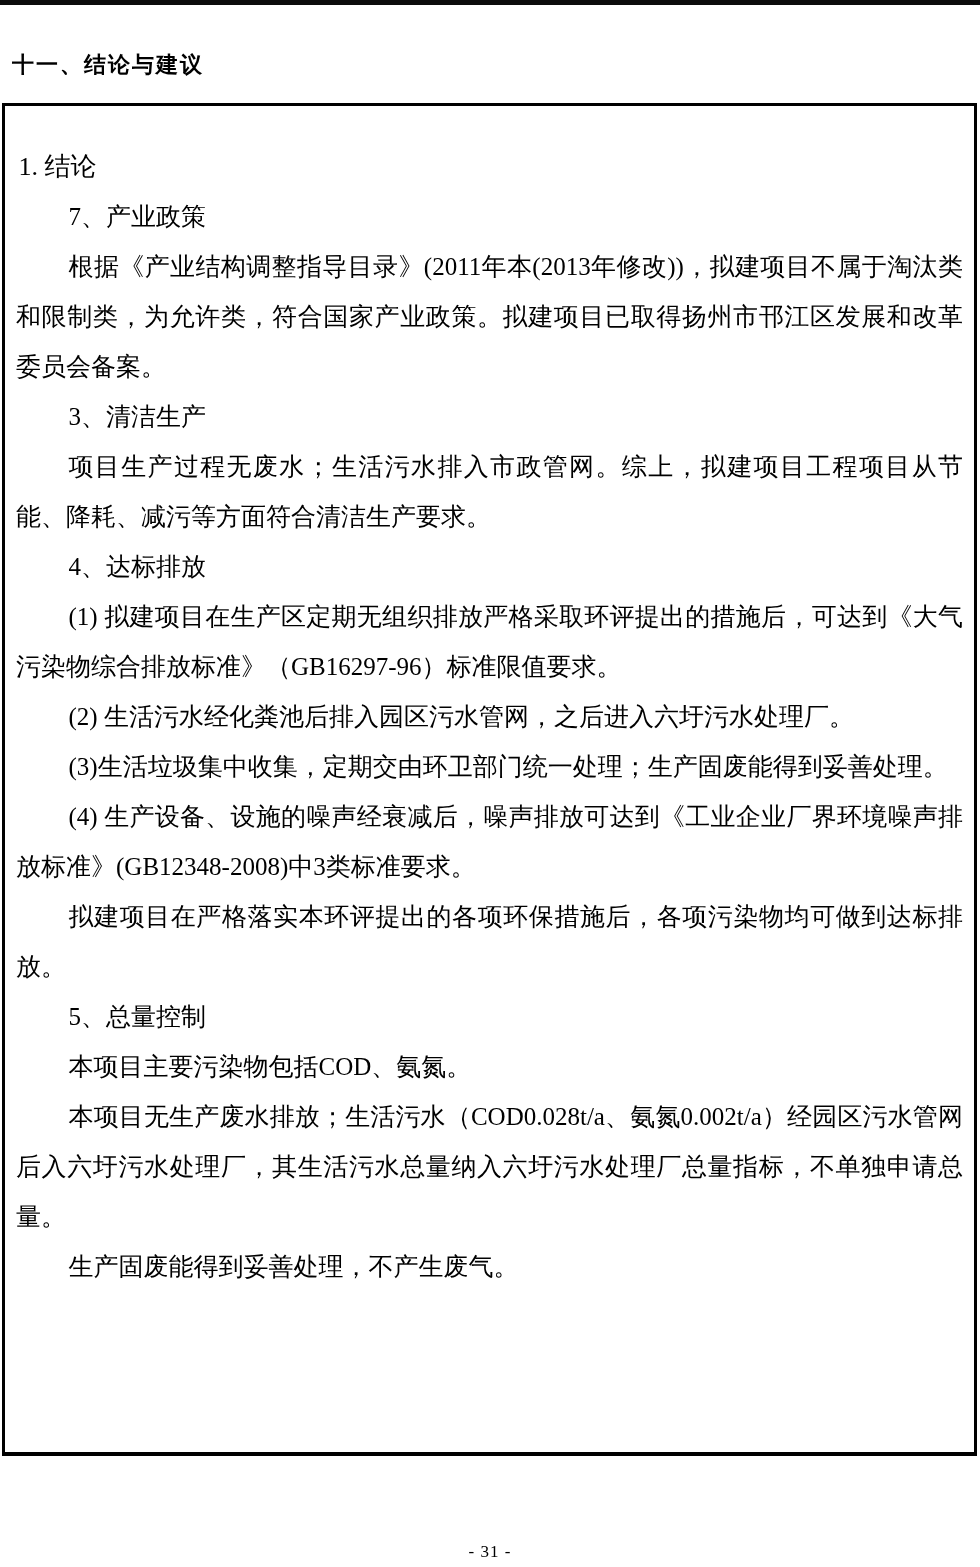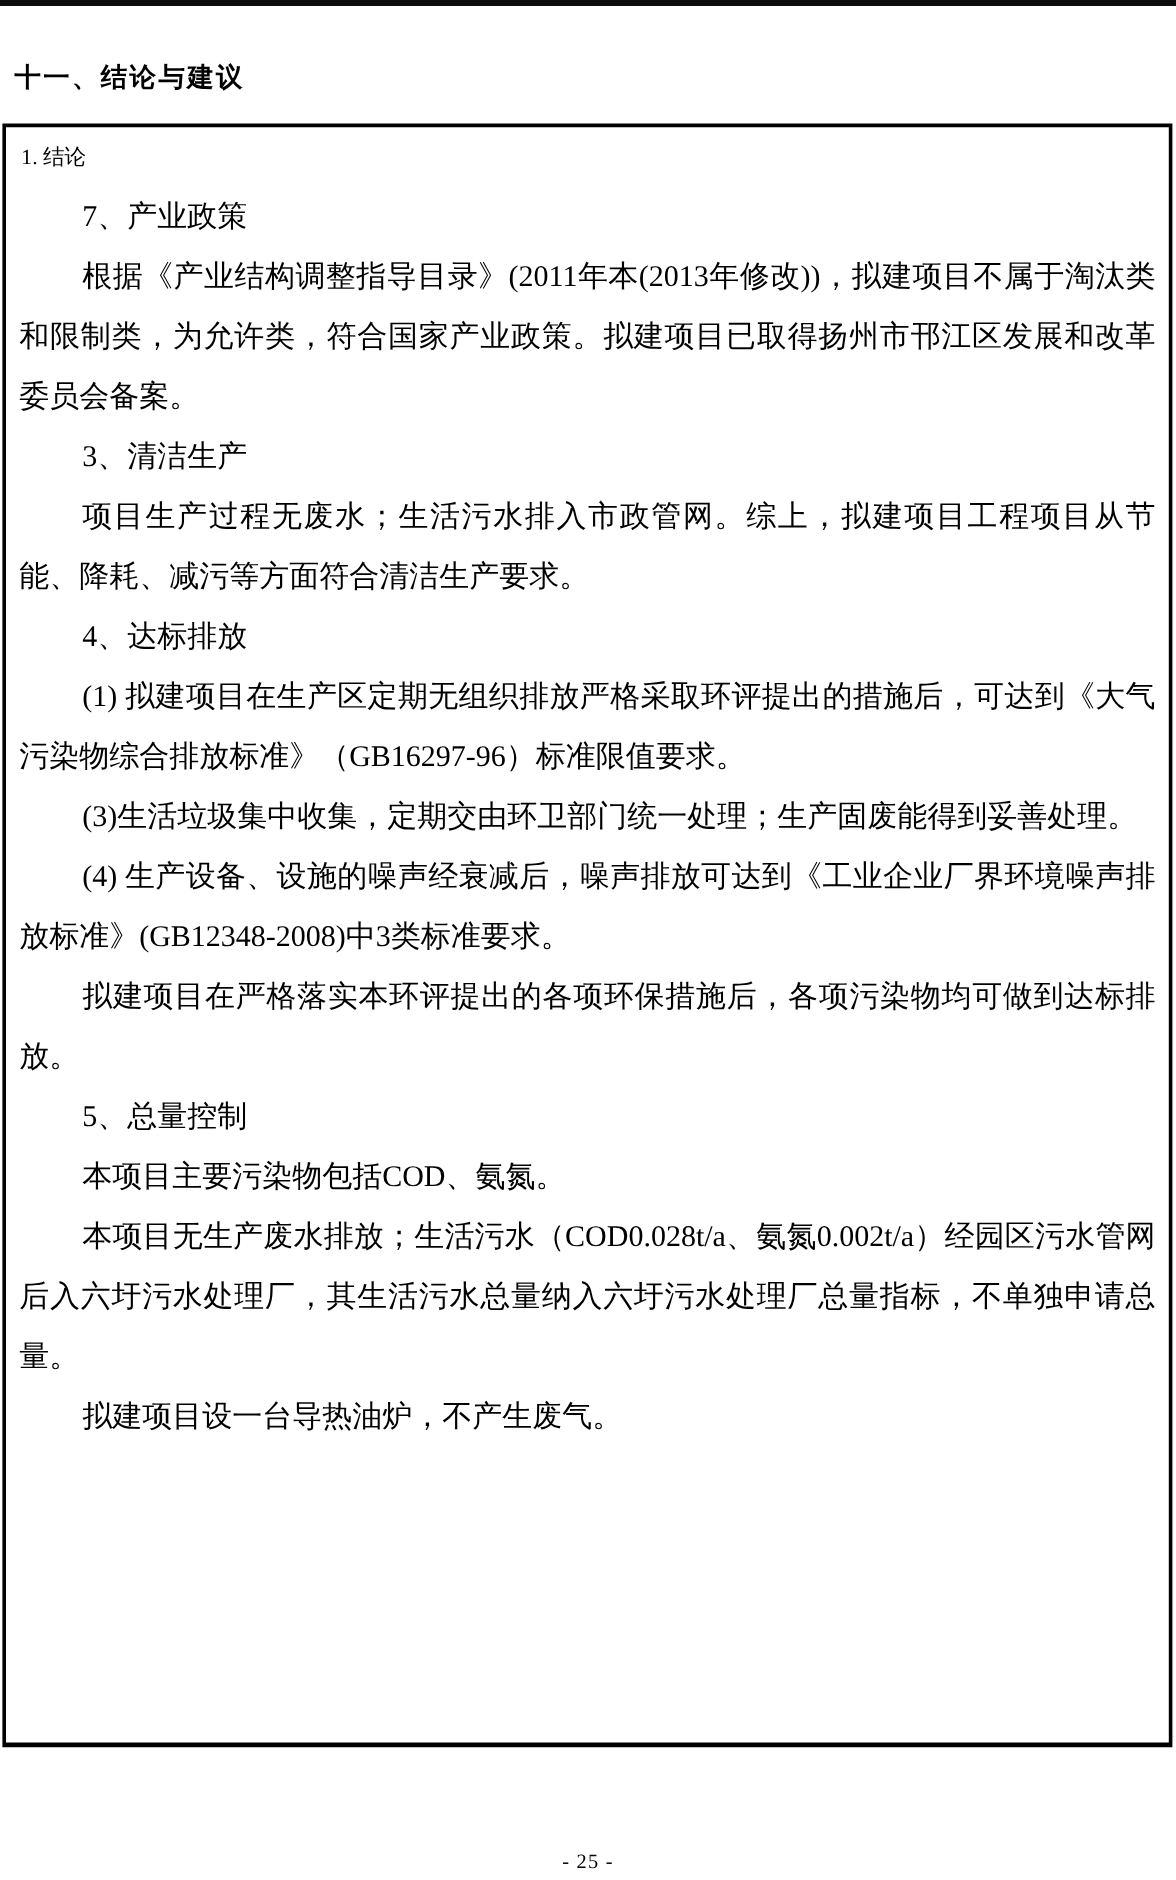--- a/index.html
+++ b/index.html
@@ -54,22 +54,23 @@
     text-align: justify;
     color: #000000;
   }
   .para.indent {
     text-indent: 2.1em;
   }
   .para.bold {
     font-weight: normal;
   }
   .para.section-heading {
-    font-size: 18px;
+    font-size: 26px;
     text-indent: 0.1em;
+    margin-top: 36px;
   }
   .page-footer {
     position: absolute;
     bottom: 5px;
     left: 0;
     width: 980px;
     text-align: center;
     font-size: 17px;
     color: #000000;
     letter-spacing: 1px;
@@ -84,23 +85,24 @@
 
 <div class="content-box">
   <div>
       <p class="para section-heading">1. 结论</p>
       <p class="para indent">7、产业政策</p>
       <p class="para indent bold">根据《产业结构调整指导目录》(2011年本(2013年修改))，拟建项目不属于淘汰类和限制类，为允许类，符合国家产业政策。拟建项目已取得扬州市邗江区发展和改革委员会备案。</p>
       <p class="para indent">3、清洁生产</p>
       <p class="para indent">项目生产过程无废水；生活污水排入市政管网。综上，拟建项目工程项目从节能、降耗、减污等方面符合清洁生产要求。</p>
       <p class="para indent">4、达标排放</p>
       <p class="para indent">(1) 拟建项目在生产区定期无组织排放严格采取环评提出的措施后，可达到《大气污染物综合排放标准》（GB16297-96）标准限值要求。</p>
+      <p class="para indent">(2) 生活污水经化粪池后排入园区污水管网，之后进入六圩污水处理厂。</p>
       <p class="para indent">(3)生活垃圾集中收集，定期交由环卫部门统一处理；生产固废能得到妥善处理。</p>
       <p class="para indent">(4) 生产设备、设施的噪声经衰减后，噪声排放可达到《工业企业厂界环境噪声排放标准》(GB12348-2008)中3类标准要求。</p>
       <p class="para indent bold">拟建项目在严格落实本环评提出的各项环保措施后，各项污染物均可做到达标排放。</p>
       <p class="para indent">5、总量控制</p>
       <p class="para indent">本项目主要污染物包括COD、氨氮。</p>
       <p class="para indent">本项目无生产废水排放；生活污水（COD0.028t/a、氨氮0.002t/a）经园区污水管网后入六圩污水处理厂，其生活污水总量纳入六圩污水处理厂总量指标，不单独申请总量。</p>
-      <p class="para indent">拟建项目设一台导热油炉，不产生废气。</p>
+      <p class="para indent">生产固废能得到妥善处理，不产生废气。</p>
     </div>
 </div>
 
-<div class="page-footer">- 25 -</div>
+<div class="page-footer">- 31 -</div>
 
 </body></html>

